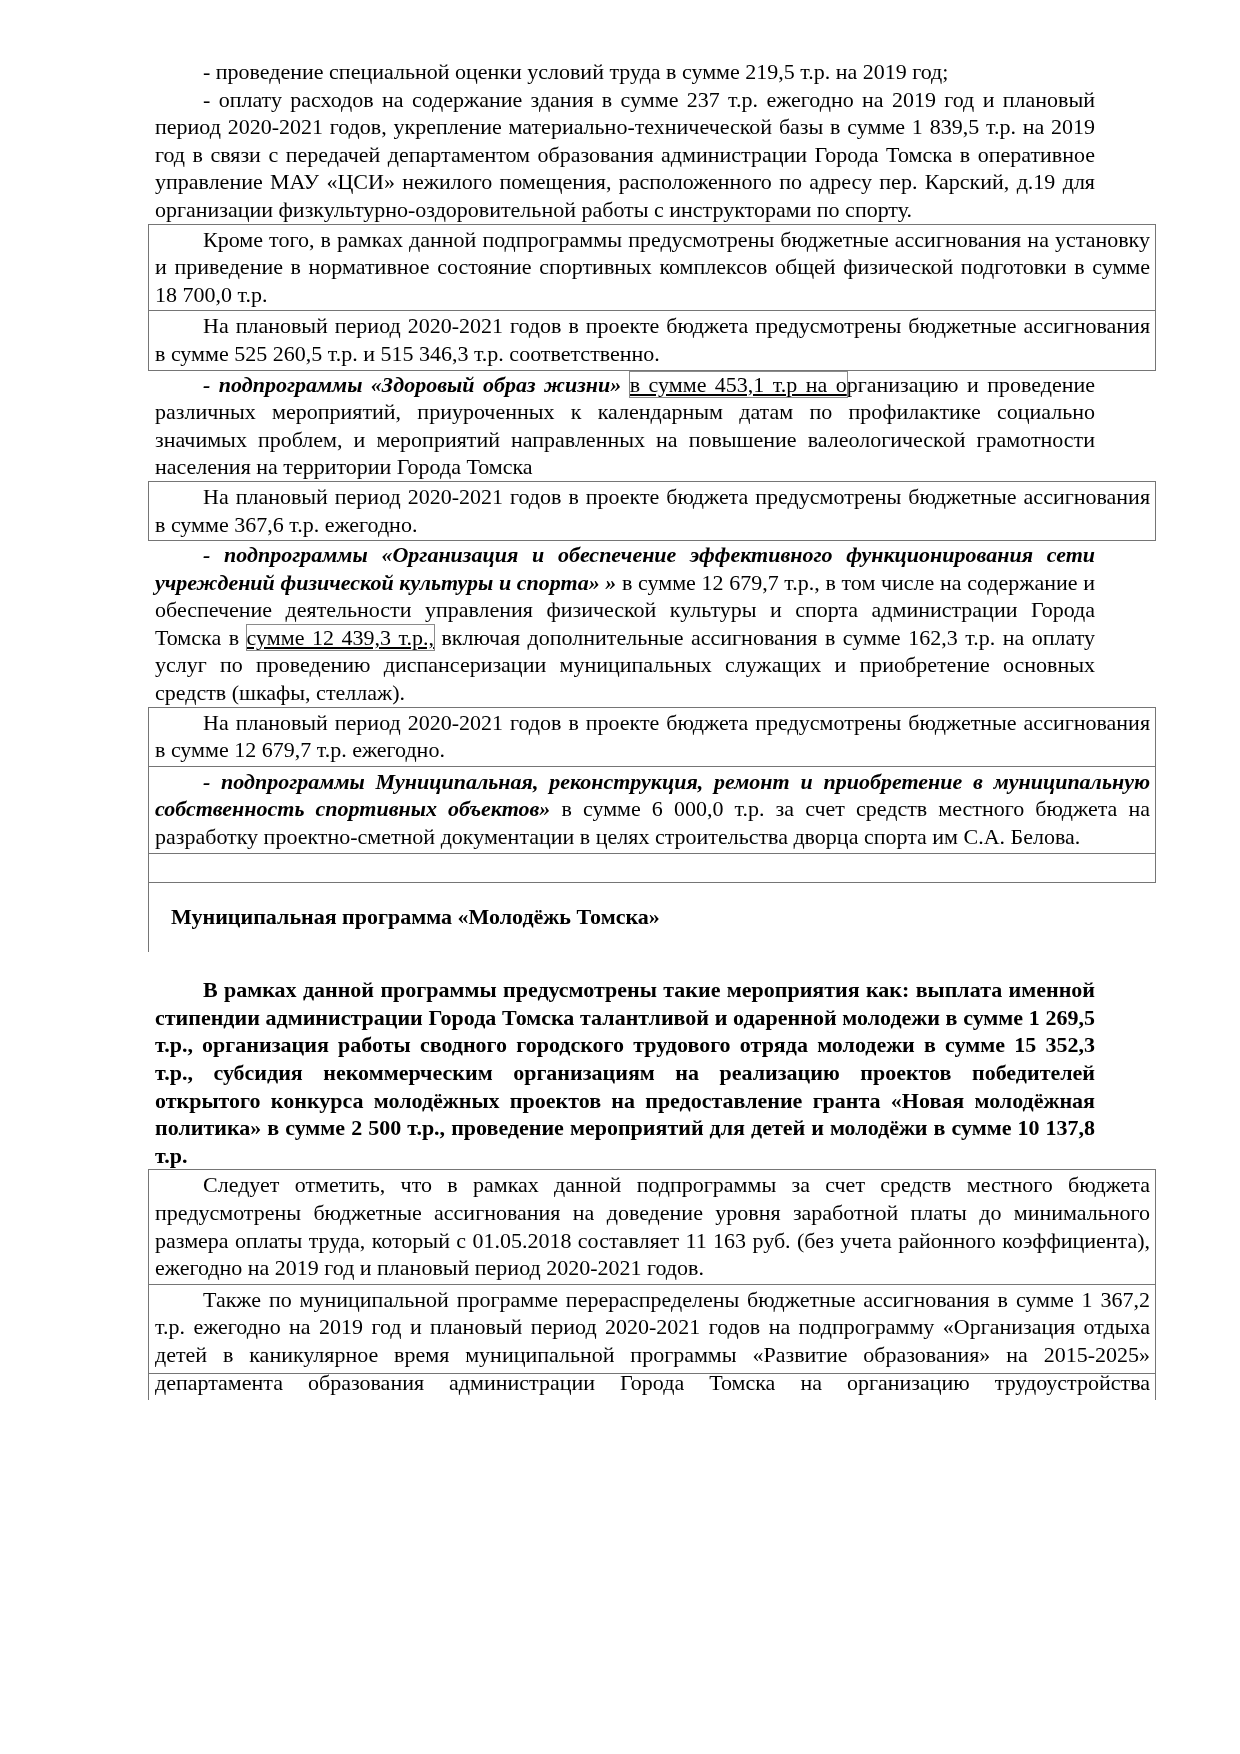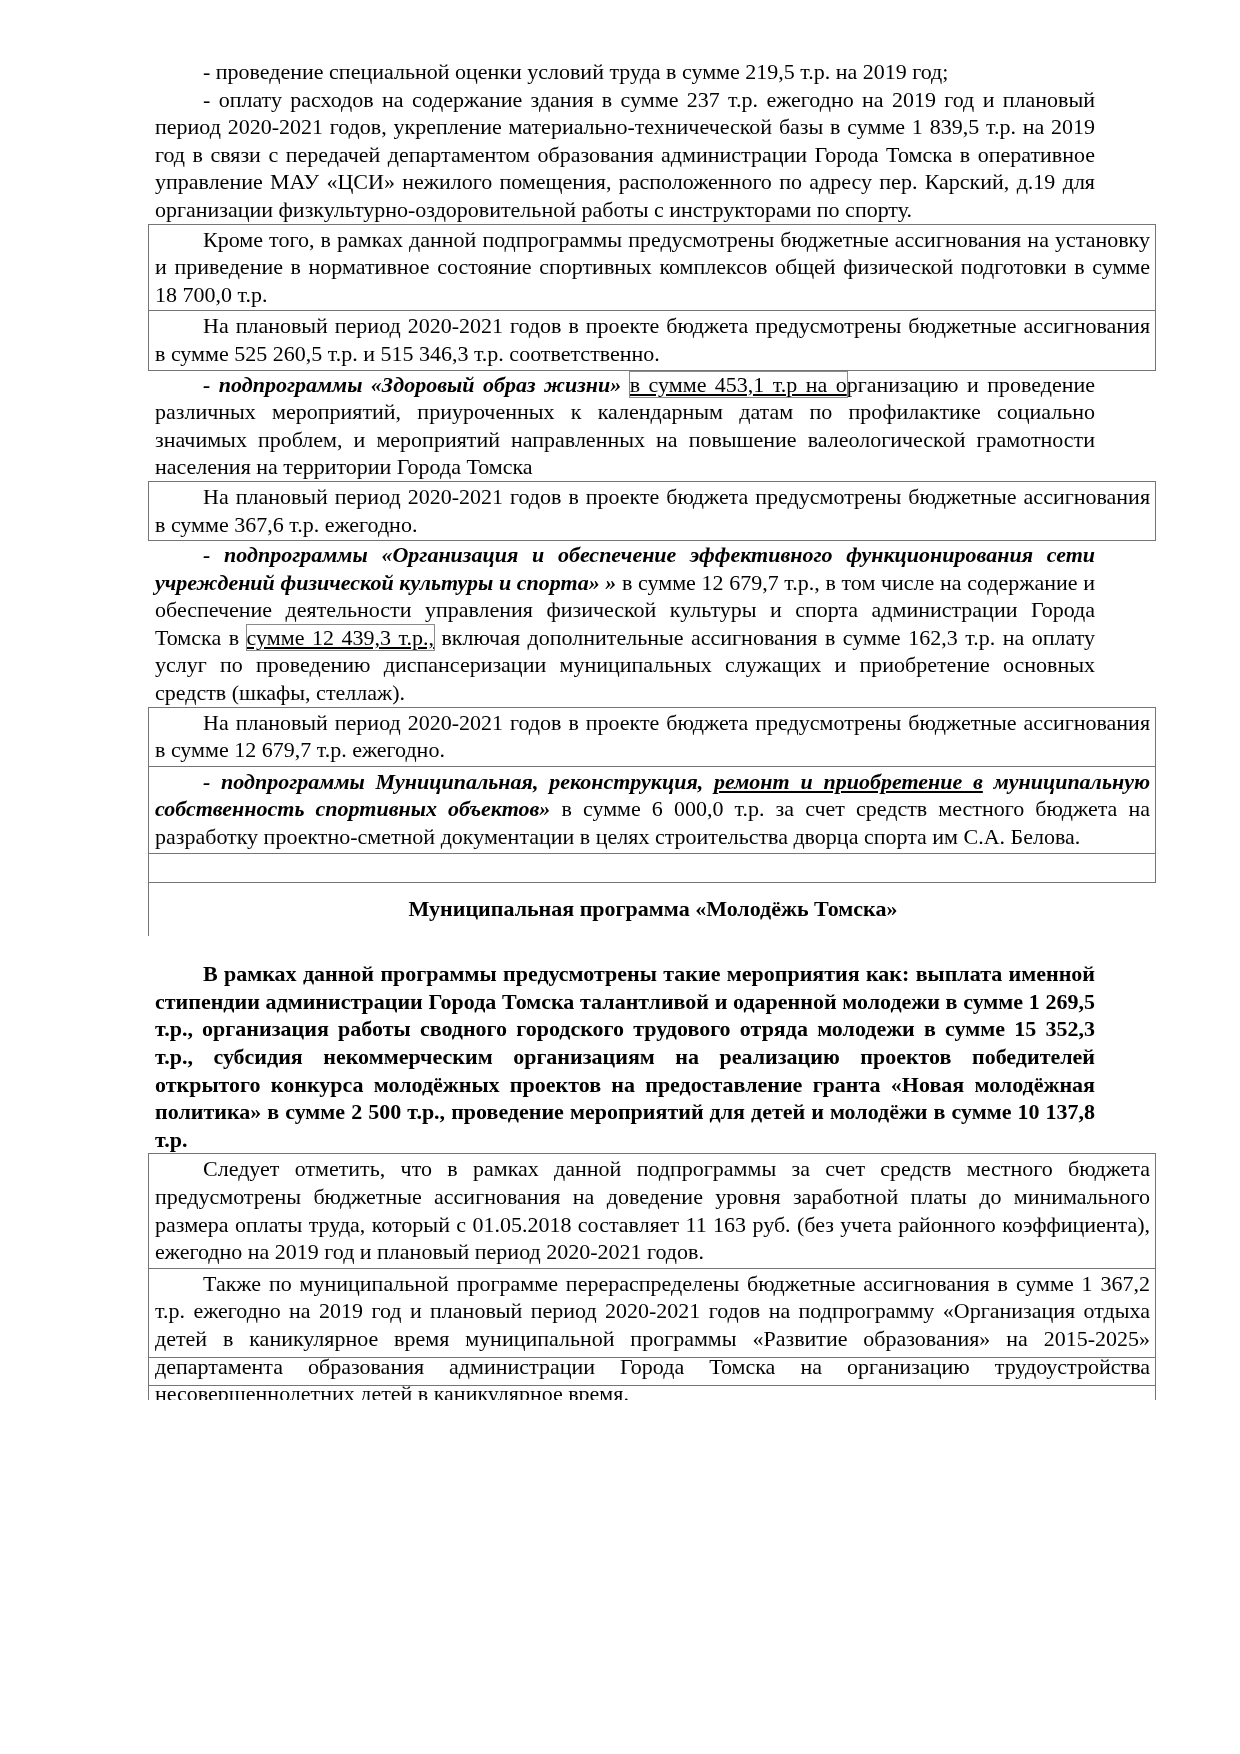--- a/index.html
+++ b/index.html
@@ -14,21 +14,21 @@
   .content{
     position:absolute;
     left:155px;top:58px;
     width:940px;
     font-size:22px;
     line-height:27.6px;
     text-align:justify;
   }
   .para{margin:0;text-indent:48px;}
   .bi{font-weight:bold;font-style:italic;}
-  .u{text-decoration:underline;}
+  .u{}
   .ubox{
     text-decoration:underline;
     outline:1px solid #8a8a8a;
     outline-offset:0px;
   }
   .boxed{
     box-sizing:border-box;
     width:1008px;
     margin-left:-7px;
     border:1px solid #757575;
@@ -42,23 +42,22 @@
     border:1px solid #757575;
   }
   .heading-row{
     box-sizing:border-box;
     width:1008px;margin-left:-7px;margin-top:-1px;
     border-top:1px solid #757575;
     border-left:1px solid #757575;
     padding:4px 5px 6px 6px;
   }
   .heading{
-    margin:8px;
+    margin:16px;
     text-indent:0;
-    text-align:center;
     font-weight:bold;
   }
   .gap-sm{height:24px;}
   .rel{position:relative;}
   .grid-line{
     position:absolute;left:-1px;right:-1px;height:0;
     border-top:1px solid #757575;
   }
   .bold-para{font-weight:bold;}
   .page-number{

